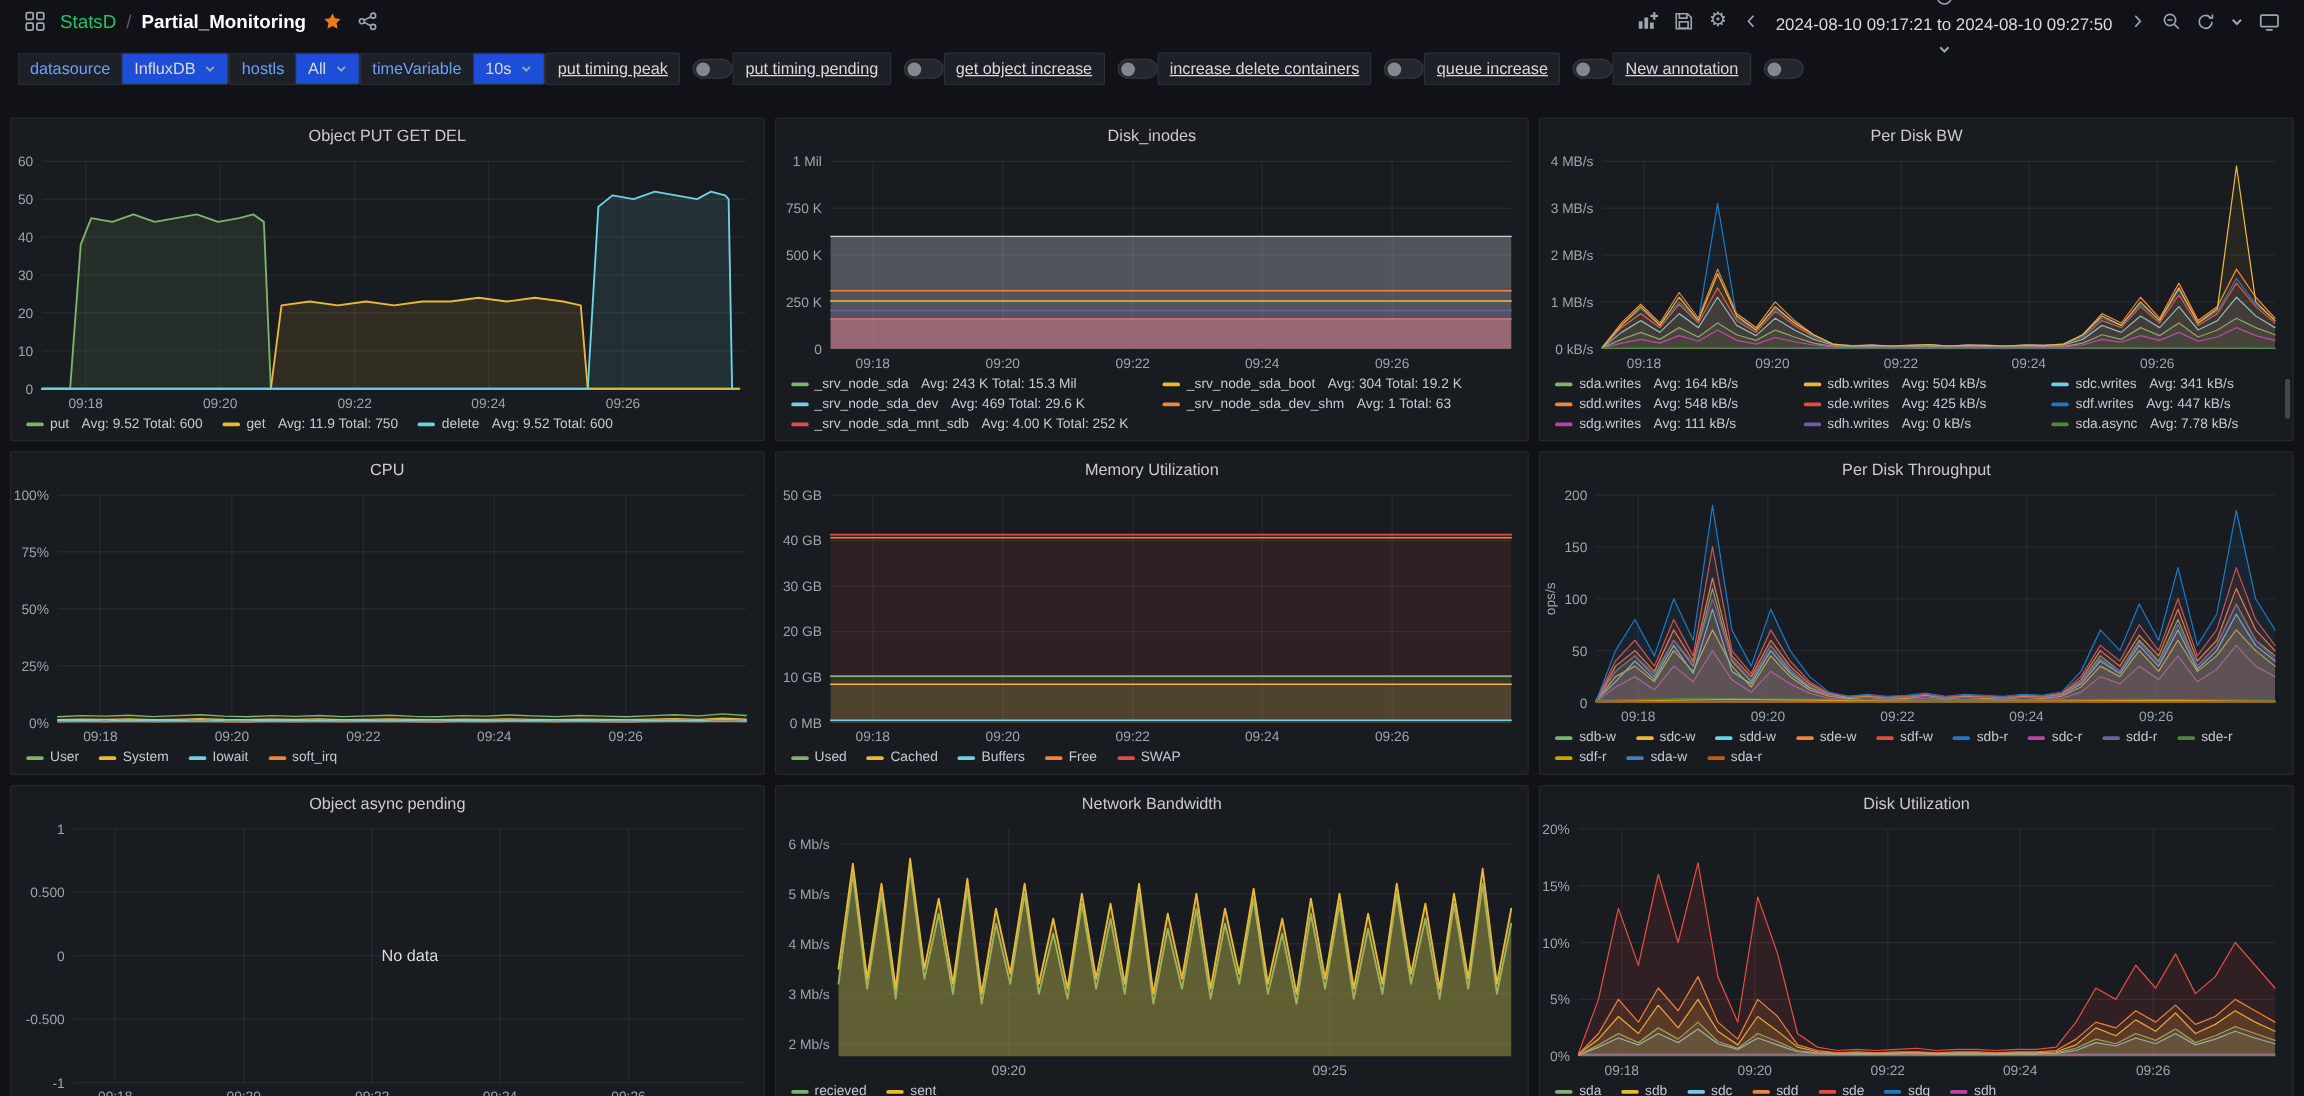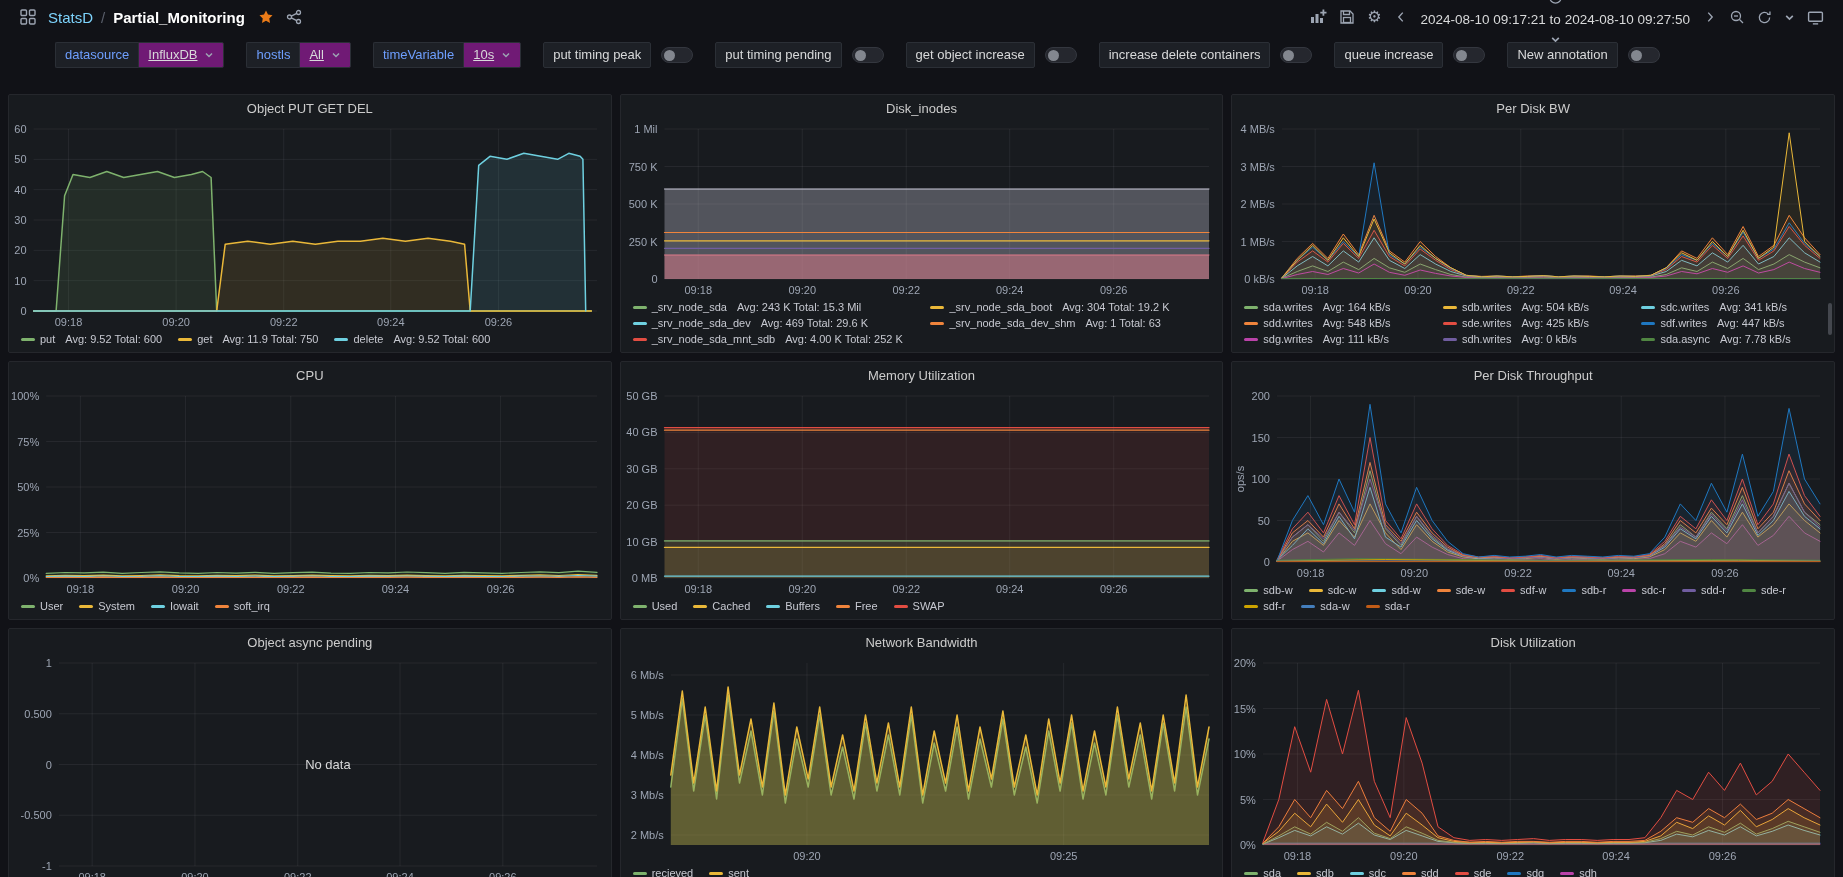--- a/index.html
+++ b/index.html
@@ -15,42 +15,42 @@
 
   
   .navbar { height:34px; display:flex; align-items:center; gap:2px; padding:0 14px; }
   .icon-btn {
     background:none; border:0; color:#9da5b3; cursor:pointer;
     display:inline-flex; align-items:center; justify-content:center;
     padding:4px 5px; border-radius:2px;
   }
   .glyph { font-size:16px; line-height:1; color:#9da5b3; }
   .breadcrumb { display:flex; align-items:center; gap:8px; margin:0 6px 0 4px; font-size:15px; }
-  .breadcrumb a { color:#7dd3fc; text-decoration:none; cursor:pointer; }
+  .breadcrumb a { color:#22c55e; text-decoration:none; cursor:pointer; }
   .breadcrumb .sep { color:#5a5f6b; }
   .breadcrumb .current { font-weight:700; color:#ffffff; }
   .nav-spacer { flex:1; }
   .time-picker {
     display:flex; align-items:center; gap:7px; background:none; border:0;
     color:#d8d9da; font-size:13.5px; cursor:pointer; padding:5px 6px; white-space:nowrap;flex-direction:column;
   }
 
   
-  .subbar { display:flex; align-items:center; gap:22px; padding:8px 14px 10px;margin-left:41px; }
+  .subbar { display:flex; align-items:center; padding:8px 14px 10px; }
   .var-group, .toggle-group { display:flex; align-items:center; }
-  .toggle-group { gap:10px; }
+  .toggle-group { gap:10px;text-decoration:underline; }
   .chip {
     background:#1d2026; border:1px solid #2b2f36; padding:4px 9px;
     font-size:13px; border-radius:2px; color:#d8d9da; white-space:nowrap; line-height:16px;
   }
   .var-label { color:#6e9fff; border-right:0; border-radius:2px 0 0 2px; }
   .var-value {
-    display:flex; align-items:center; gap:7px; background:#701a75;
+    display:flex; align-items:center; gap:7px; background:#1d4ed8;
     border:1px solid #2b2f36; border-radius:0 2px 2px 0; color:#d8d9da;
-    font-size:13px; padding:4px 9px; cursor:pointer; line-height:16px;text-decoration:underline;
+    font-size:13px; padding:4px 9px; cursor:pointer; line-height:16px;
   }
   .switch {
     width:32px; height:16px; background:#25272e; border:1px solid #34373f;
     border-radius:8px; position:relative; cursor:pointer; padding:0; flex:none;
   }
   .knob {
     position:absolute; left:2px; top:1.5px; width:11px; height:11px;
     border-radius:50%; background:#83878f;
   }
 

